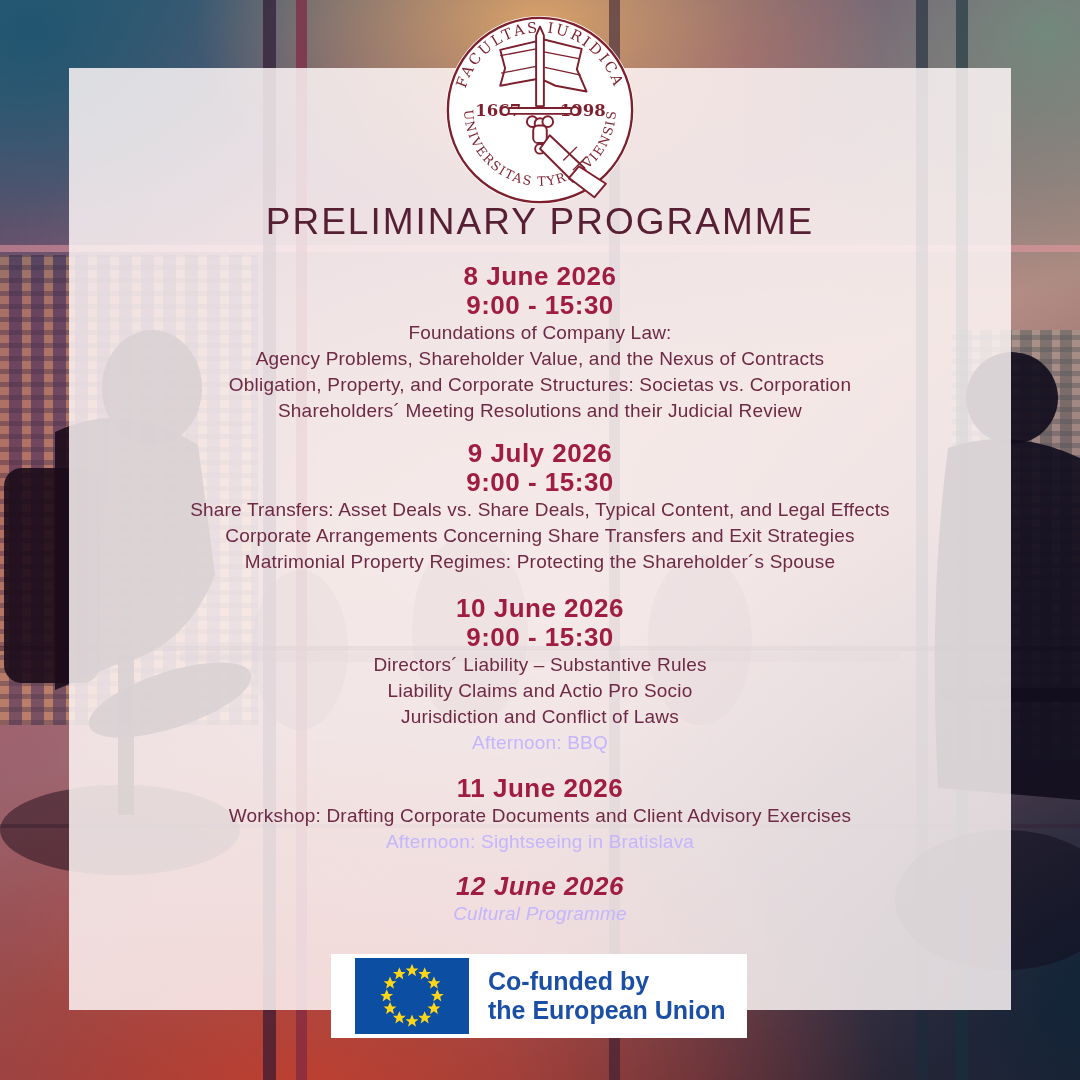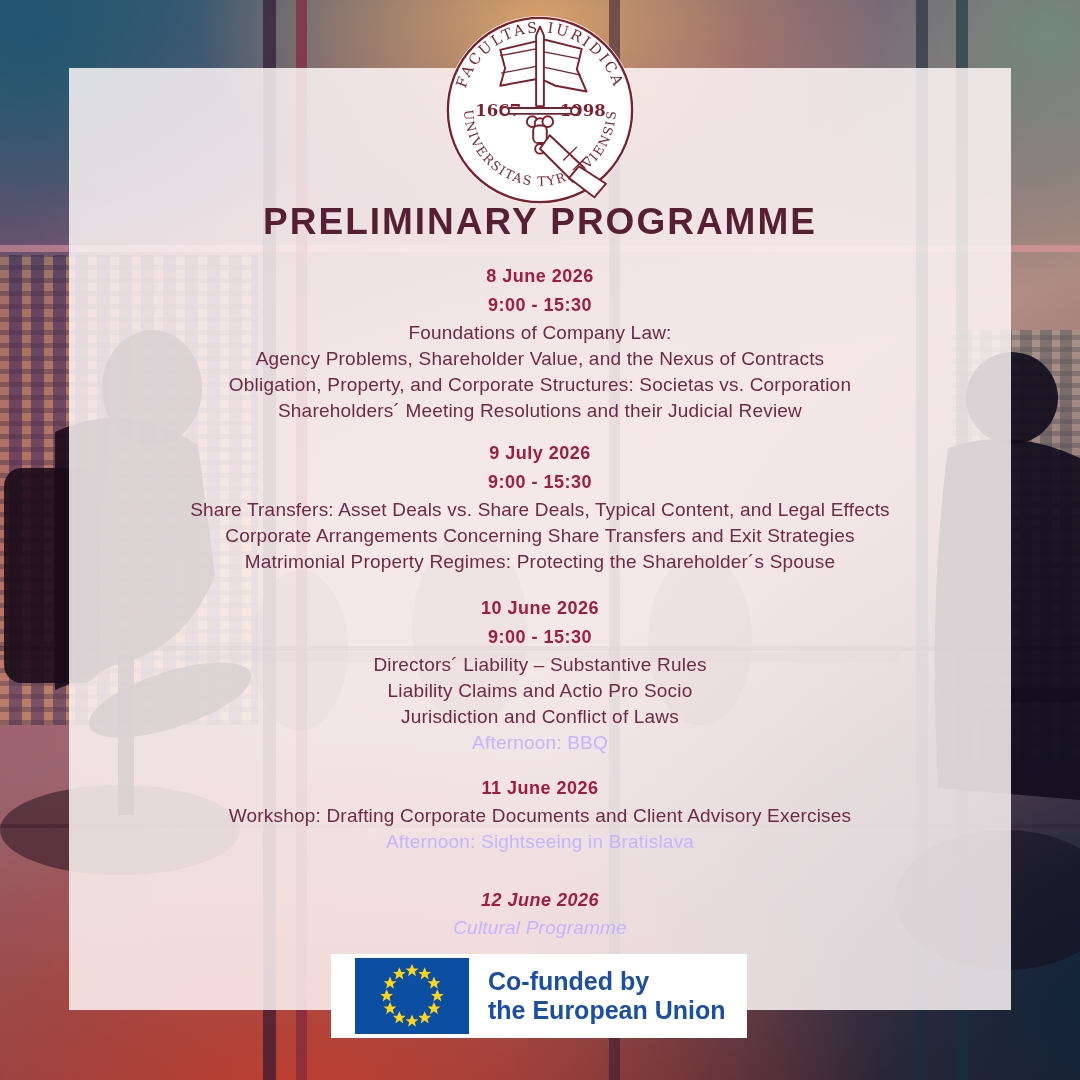--- a/index.html
+++ b/index.html
@@ -40,28 +40,28 @@
   
   .panel{position:absolute;left:69px;top:68px;width:942px;height:942px;
          background:rgba(255,248,248,.84);}
 
   
   .seal{position:absolute;left:443px;top:13px;width:194px;height:194px;}
   .seal text{fill:#7e1f2d;font-family:"DejaVu Serif",serif;}
 
   
   .title{position:absolute;left:0;top:201px;width:1080px;text-align:center;
-         font-size:37px;font-weight:bold;letter-spacing:2px;color:#571f33;}
+         font-size:37px;font-weight:normal;letter-spacing:2px;color:#571f33;}
   .programme{position:absolute;left:69px;top:262px;width:942px;text-align:center;}
   .block{margin:0 0 15px 0;}
   .block:nth-child(2){margin-bottom:19px;}
   .block:nth-child(3){margin-bottom:18px;text-align:center;}
-  .block:nth-child(4){margin-bottom:31px;}
+  .block:nth-child(4){margin-bottom:17px;}
   .block:nth-child(5){margin-bottom:0;font-style:italic;}
-  .date,.time{font-size:18px;line-height:29px;font-weight:bold;color:#a01d42;letter-spacing:.5px;}
+  .date,.time{font-size:26px;line-height:29px;font-weight:bold;color:#a01d42;letter-spacing:.5px;}
   .item{font-size:19px;line-height:26px;color:#6e2a45;letter-spacing:.2px;}
   .item.accent{color:#c4b5fd;}
 
   
   .eu-badge{position:absolute;left:331px;top:954px;width:416px;height:84px;background:#ffffff;
             display:flex;align-items:center;padding-left:22px;box-sizing:border-box;}
   .eu-flag{width:118px;height:76px;flex:0 0 auto;display:block;}
   .eu-text{margin-left:17px;text-align:left;font-size:25px;line-height:29px;
            font-weight:bold;color:#1a4fa5;}
 </style>

